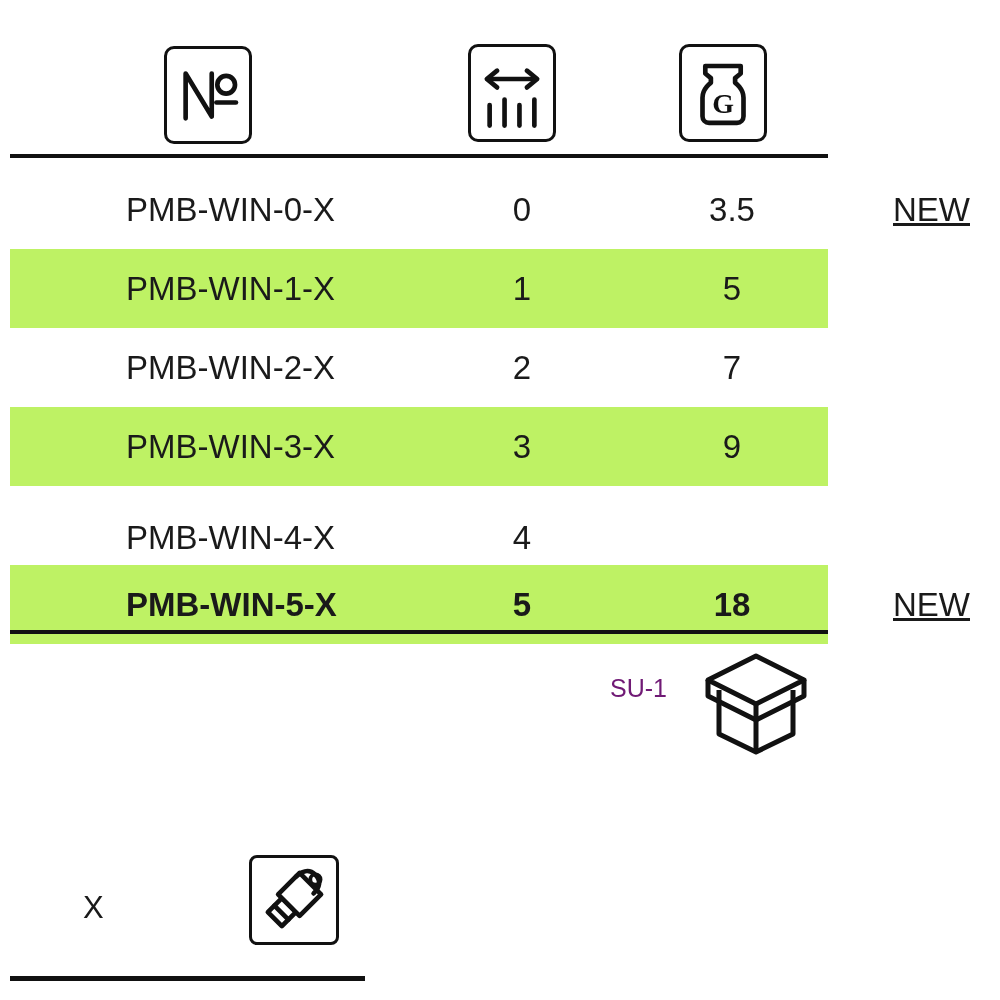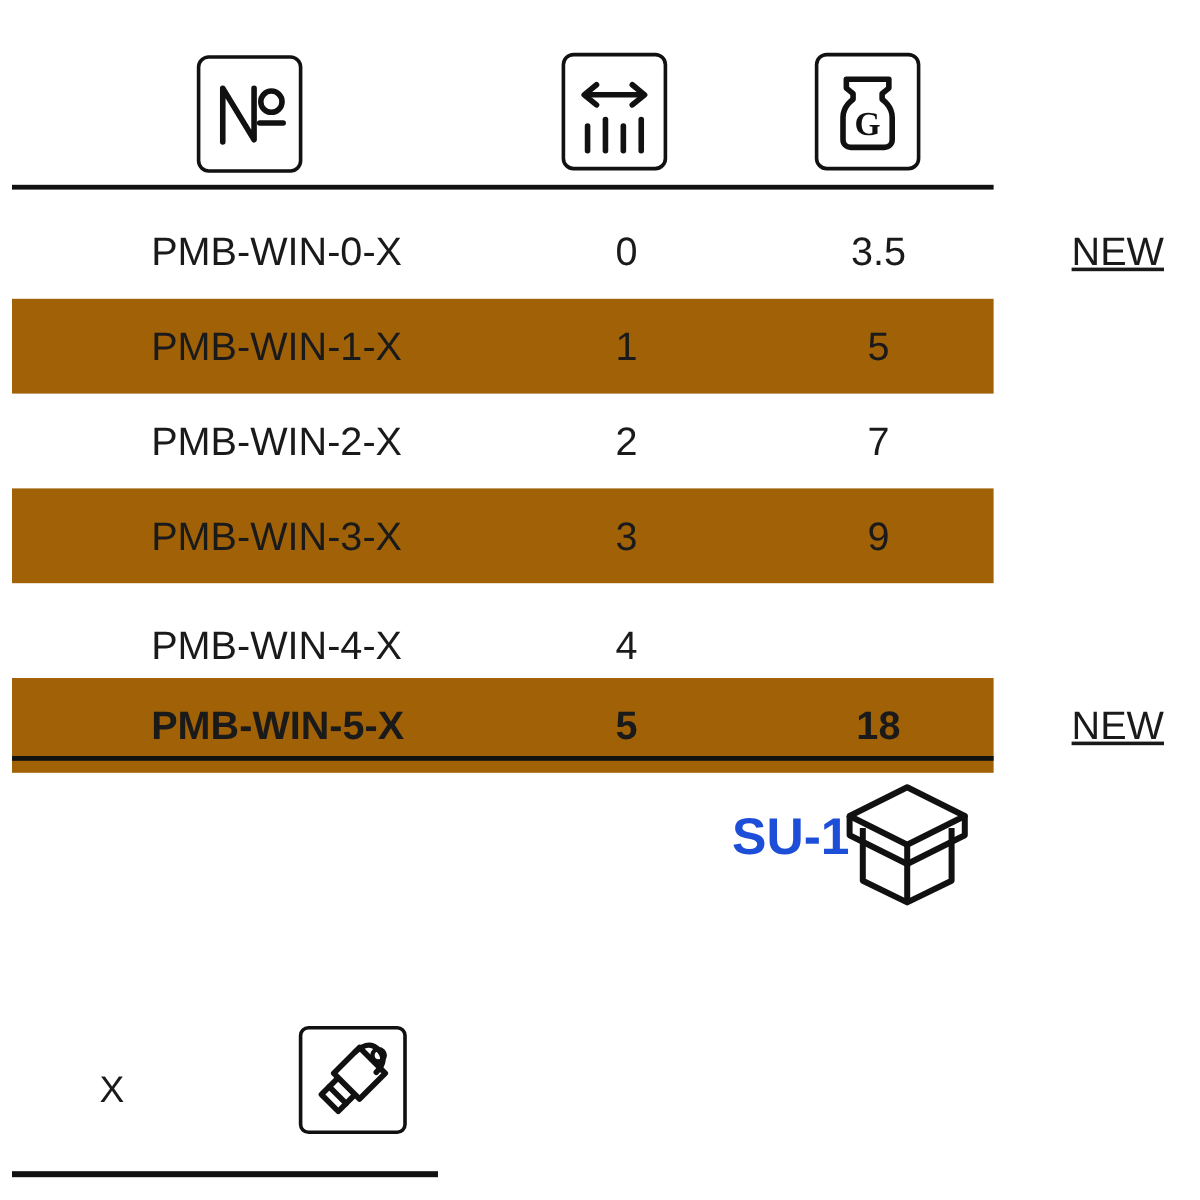--- a/index.html
+++ b/index.html
@@ -56,21 +56,21 @@
   }
   #rule-top    { top: 154px; }
   #rule-bottom { top: 630px; }
 
   .trow {
     position: absolute;
     left: 10px;
     width: 818px;
     height: 79px;
   }
-  .trow.striped { background: #a16207; }
+  .trow.striped { background: #bef264; }
 
   .cell {
     position: absolute;
     top: 0;
     height: 79px;
     line-height: 79px;
     font-size: 33px;
     color: #1a1a1a;
     white-space: nowrap;
   }
@@ -94,23 +94,22 @@
     position: absolute;
     left: 0;
     top: 648px;
     width: 1000px;
     height: 120px;
   }
   #packaging-label {
     position: absolute;
     left: 610px;
     top: 26px;
-    font-size: 43px;
-    color: #1d4ed8;
-    font-weight: bold;
+    font-size: 25px;
+    color: #701a75;
   }
   #packaging-box-icon {
     position: absolute;
     left: 702px;
     top: 0px;
     width: 108px;
     height: 112px;
   }
   #packaging-box-icon svg { display: block; width: 100%; height: 100%; }
 

